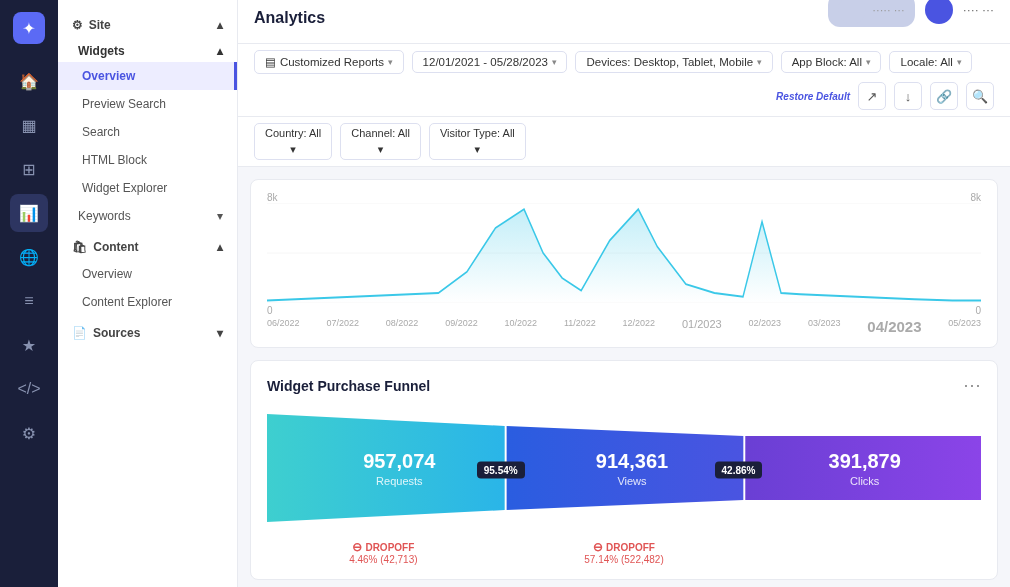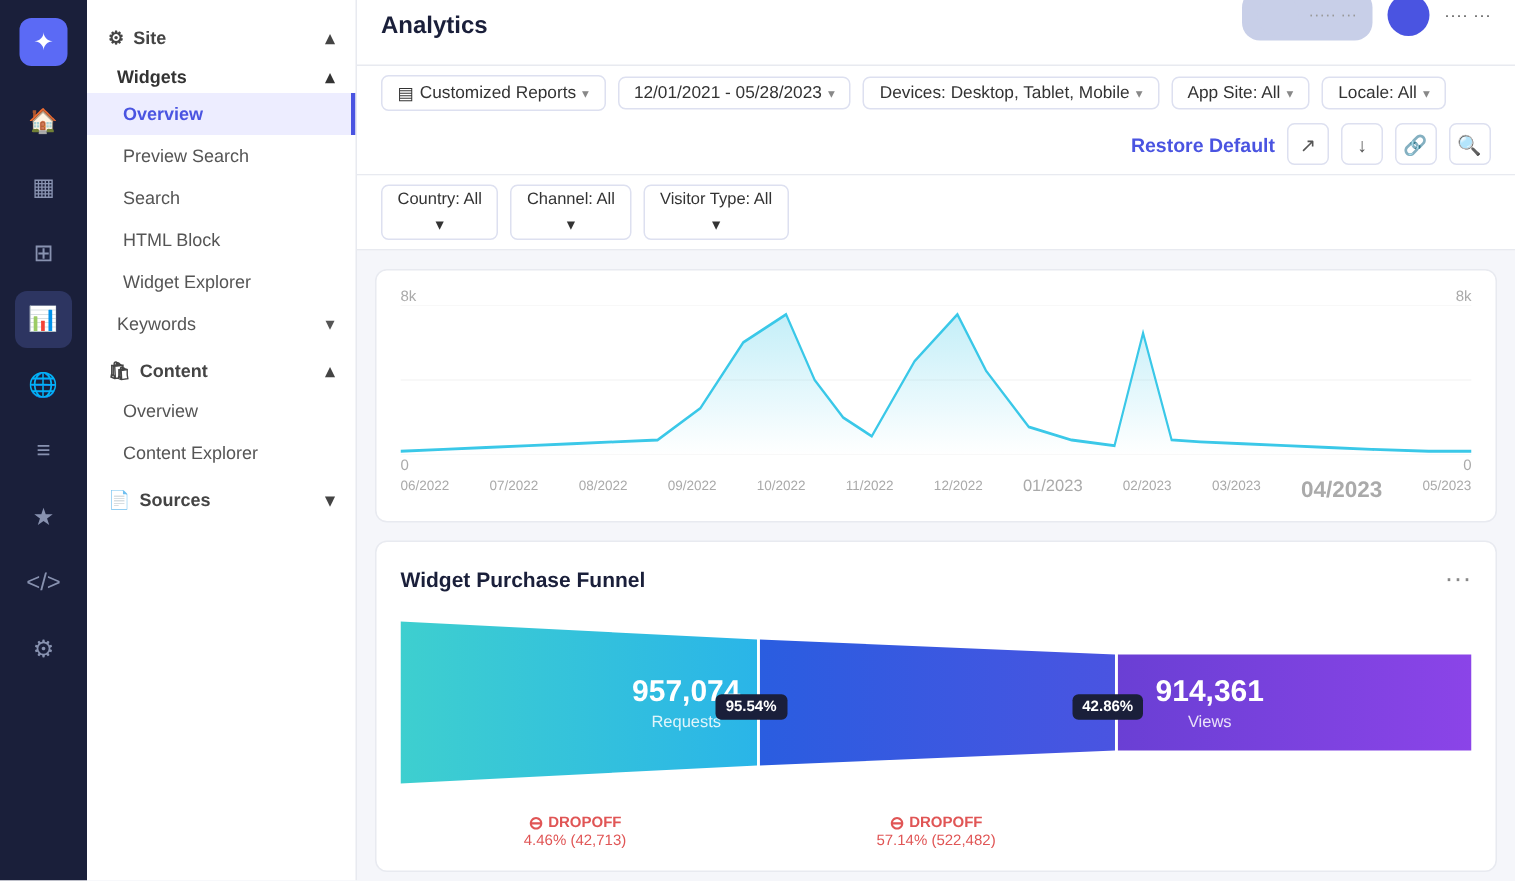--- a/index.html
+++ b/index.html
@@ -114,22 +114,22 @@
       border: 1px solid #dde0f0;
       border-radius: 5px;
       background: #fff;
       font-size: 11.5px; color: #333;
       cursor: pointer;
       white-space: nowrap;
     }
     .toolbar-btn .chevron { font-size: 9px; color: #888; }
     .restore-btn {
       margin-left: auto;
-      font-size: 13px; color: #4a54e1; font-weight: 600;
-      cursor: pointer; background: none; border: none;
+      font-size: 10px; color: #4a54e1; font-weight: 600;
+      cursor: pointer; background: none; border: none; font-style: italic;
     }
     .toolbar-icon-btn {
       width: 28px; height: 28px;
       border: 1px solid #dde0f0;
       border-radius: 5px;
       background: #fff;
       display: flex; align-items: center; justify-content: center;
       cursor: pointer; color: #555; font-size: 13px;
     }
 
@@ -319,21 +319,21 @@
     </div>
     <div class="toolbar-btn">
       <span>12/01/2021 - 05/28/2023</span>
       <span class="chevron">▾</span>
     </div>
     <div class="toolbar-btn">
       <span>Devices: Desktop, Tablet, Mobile</span>
       <span class="chevron">▾</span>
     </div>
     <div class="toolbar-btn">
-      <span>App Site: All</span>
+      <span>App Block: All</span>
       <span class="chevron">▾</span>
     </div>
     <div class="toolbar-btn">
       <span>Locale: All</span>
       <span class="chevron">▾</span>
     </div>
     <button class="restore-btn">Restore Default</button>
     <div class="toolbar-icon-btn">↗</div>
     <div class="toolbar-icon-btn">↓</div>
     <div class="toolbar-icon-btn">🔗</div>
@@ -445,20 +445,24 @@
         
         <div style="position:absolute;top:0;left:0;width:100%;height:120px;display:flex;">
           <div style="flex:1;display:flex;align-items:center;justify-content:center;flex-direction:column;padding-left:16px;">
             <span style="font-size:20px;font-weight:700;color:white;">957,074</span>
             <span style="font-size:11px;color:rgba(255,255,255,0.85);margin-top:2px;">Requests</span>
           </div>
           <div style="flex:1;display:flex;align-items:center;justify-content:center;flex-direction:column;">
             <span style="font-size:20px;font-weight:700;color:white;">914,361</span>
             <span style="font-size:11px;color:rgba(255,255,255,0.85);margin-top:2px;">Views</span>
           </div>
+          <div style="flex:1;display:flex;align-items:center;justify-content:center;flex-direction:column;">
+            <span style="font-size:20px;font-weight:700;color:white;">391,879</span>
+            <span style="font-size:11px;color:rgba(255,255,255,0.85);margin-top:2px;">Clicks</span>
+          </div>
         </div>
 
         
         <div style="position:absolute;top:50%;transform:translateY(-50%);left:calc(33.3% - 28px);background:#1a1f3a;color:white;font-size:10px;font-weight:700;padding:3px 7px;border-radius:4px;z-index:10;">95.54%</div>
         <div style="position:absolute;top:50%;transform:translateY(-50%);left:calc(66.6% - 28px);background:#1a1f3a;color:white;font-size:10px;font-weight:700;padding:3px 7px;border-radius:4px;z-index:10;">42.86%</div>
       </div>
 
       <div class="dropoff-row">
         <div class="dropoff-item">
           <div class="dropoff-label">

